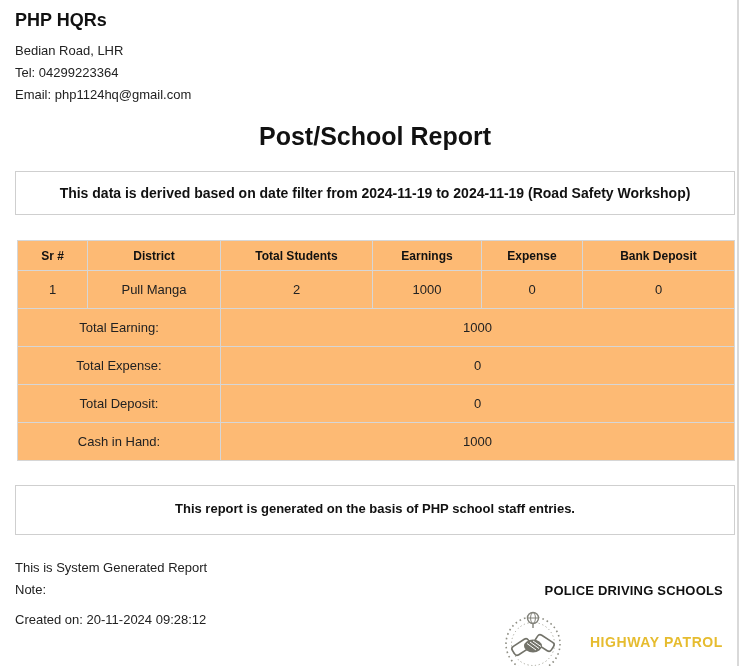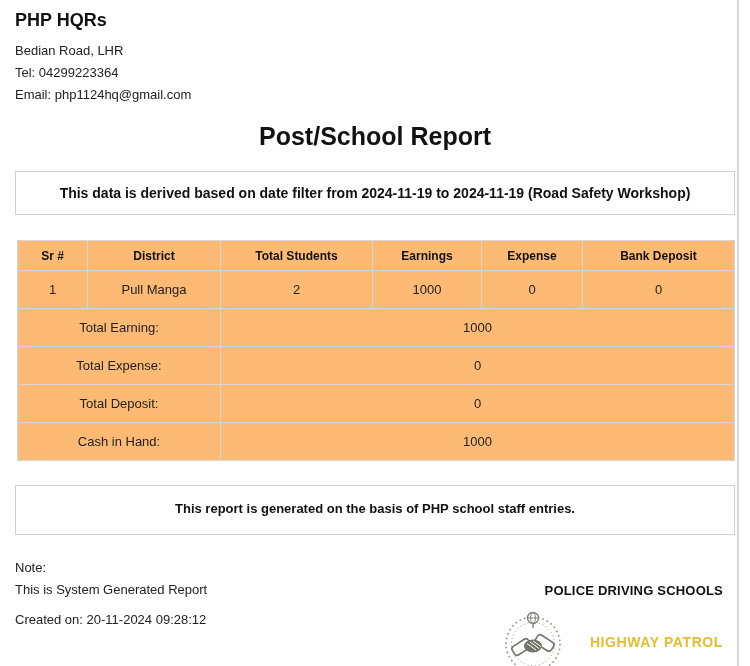--- a/index.html
+++ b/index.html
@@ -133,22 +133,22 @@
         <td colspan="2" class="sum-label">Cash in Hand:</td>
         <td colspan="4" class="sum-value">1000</td>
       </tr>
     </tbody>
   </table>
 
   <div class="basis-box">This report is generated on the basis of PHP school staff entries.</div>
 
   <div class="footer">
     <div class="footer-left">
+      <div>This is System Generated Report</div>
       <div>Note:</div>
-      <div>This is System Generated Report</div>
       <div class="created-on">Created on: 20-11-2024 09:28:12</div>
     </div>
     <div class="footer-right">
       <div class="pds-title">POLICE DRIVING SCHOOLS</div>
       <div class="logo-row">
         <svg class="emblem" width="62" height="66" viewBox="0 0 62 66" xmlns="http://www.w3.org/2000/svg">
 
           <circle cx="31" cy="35" r="27" fill="none" stroke="#8f8f85" stroke-width="1.6" stroke-dasharray="1.6 3.1"></circle>
 
           <circle cx="31" cy="35" r="21.5" fill="none" stroke="#a6a69b" stroke-width="1" stroke-dasharray="1.2 2.6"></circle>

